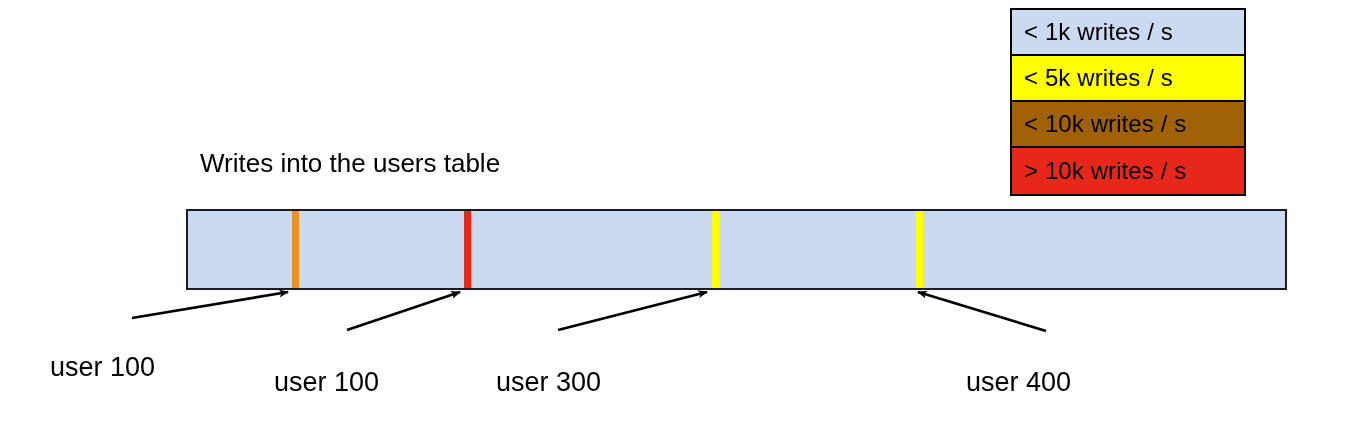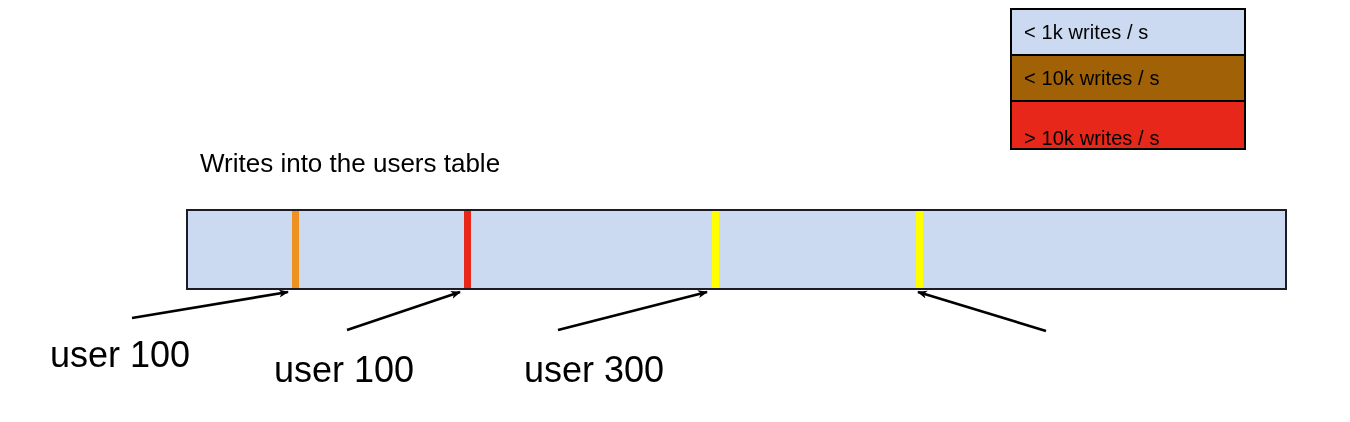--- a/index.html
+++ b/index.html
@@ -38,24 +38,23 @@
   .legend-row {
     height: 46px;
     box-sizing: border-box;
     display: flex;
     align-items: center;
     border-bottom: 2px solid #000000;
     padding-left: 12px;
   }
   .legend-row:last-child {
     border-bottom: none;
-    align-items: flex-end;
   }
   .legend-label {
-    font-size: 20px;
+    font-size: 24px;
     line-height: 1;
     letter-spacing: 0.1px;
     white-space: nowrap;
   }
 
   
   #caption {
     position: absolute;
     left: 200px;
     top: 150px;
@@ -78,42 +77,46 @@
   .stripe {
     position: absolute;
     top: 0;
     height: 100%;
     width: 7px;
   }
 
   
   .user-label {
     position: absolute;
-    font-size: 36px;
+    font-size: 27px;
     line-height: 1;
     white-space: nowrap;
+    margin-top: 17px;
   }
 
   #arrows {
     position: absolute;
     left: 0;
     top: 0;
     width: 1350px;
     height: 422px;
     pointer-events: none;
   }
 </style>
 </head>
 <body style="background: rgb(255, 255, 255);">
 
 <div id="canvas">
 
   <div id="legend" style="border-color: rgb(0, 0, 0);">
     <div class="legend-row" style="background: rgb(203, 218, 240);">
       <span class="legend-label">&lt; 1k writes / s</span>
+    </div>
+    <div class="legend-row" style="background: rgb(255, 255, 0);">
+      <span class="legend-label">&lt; 5k writes / s</span>
     </div>
     <div class="legend-row" style="background: #a16207;">
       <span class="legend-label">&lt; 10k writes / s</span>
     </div>
     <div class="legend-row" style="background: rgb(232, 39, 27);">
       <span class="legend-label">&gt; 10k writes / s</span>
     </div>
   </div>
 
   <div id="caption">Writes into the users table</div>
@@ -132,15 +135,16 @@
       </marker>
     </defs>
     <line stroke="#000000" stroke-width="2.6" marker-end="url(#ah)" x1="132" y1="318" x2="288" y2="292"></line>
     <line stroke="#000000" stroke-width="2.6" marker-end="url(#ah)" x1="347" y1="330" x2="460" y2="292"></line>
     <line stroke="#000000" stroke-width="2.6" marker-end="url(#ah)" x1="558" y1="330" x2="707" y2="292"></line>
     <line stroke="#000000" stroke-width="2.6" marker-end="url(#ah)" x1="1046" y1="331" x2="918" y2="292"></line>
   </svg>
 
   <div class="user-label" style="left: 50px; top: 337px;">user 100</div>
   <div class="user-label" style="left: 274px; top: 352px;">user 100</div>
-  <div class="user-label" style="left: 524px; top: 352px; text-align: right;">user 300</div>
+  <div class="user-label" style="left: 496px; top: 352px; text-align: right;">user 300</div>
+  <div class="user-label" style="left: 966px; top: 352px;">user 400</div>
 
 </div>
 
 </body></html>

